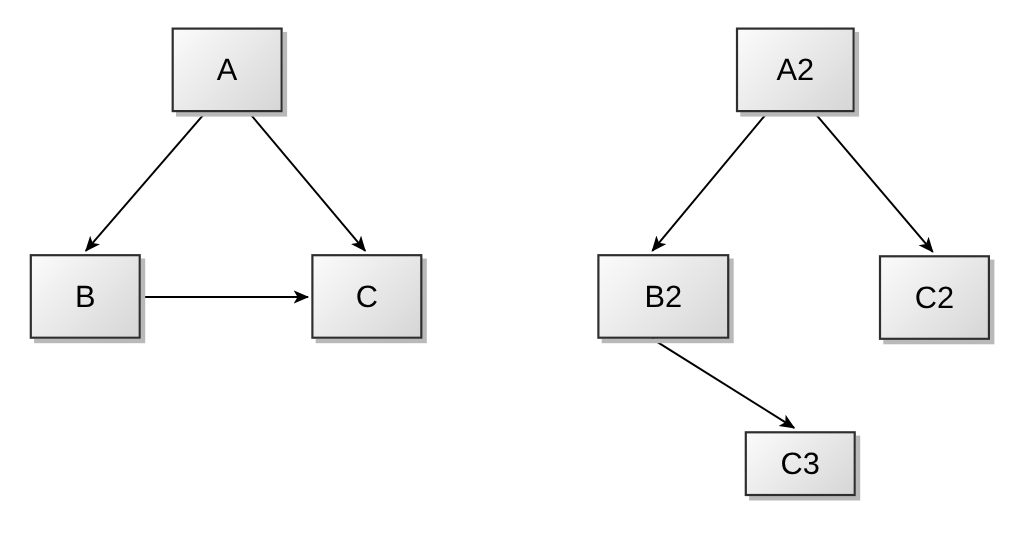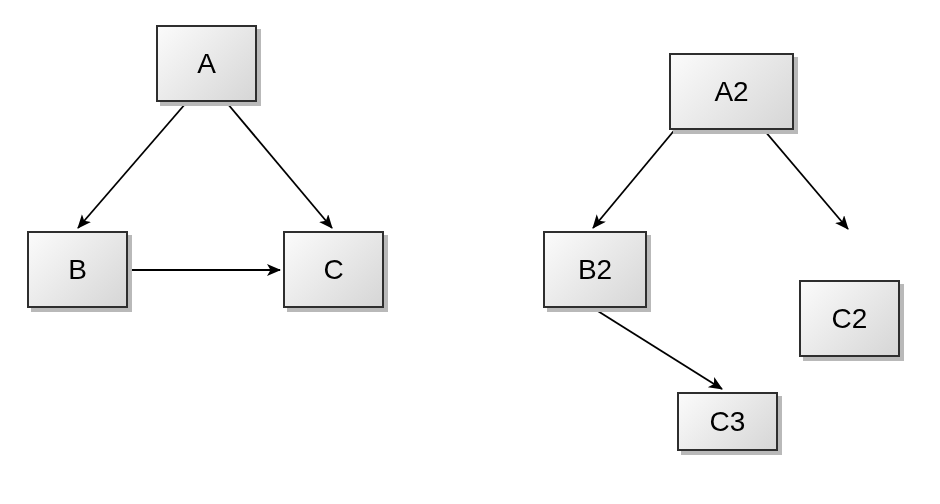--- a/index.html
+++ b/index.html
@@ -66,26 +66,26 @@
   <div>
       <div class="node" style="left: 156px; top: 25px; width: 101px; height: 77px;">
         <span style="color: rgb(0, 0, 0);">A</span>
       </div>
       <div class="node" style="left: 27px; top: 231px; width: 101px; height: 77px;">
         <span style="color: rgb(0, 0, 0);">B</span>
       </div>
       <div class="node" style="left: 283px; top: 231px; width: 101px; height: 77px;">
         <span style="color: rgb(0, 0, 0);">C</span>
       </div>
-      <div class="node" style="left: 669px; top: 25px; width: 125px; height: 77px; margin-top: 28px;">
+      <div class="node" style="left: 669px; top: 25px; width: 108px; height: 77px;">
         <span style="color: rgb(0, 0, 0);">A2</span>
       </div>
-      <div class="node" style="left: 543px; top: 231px; width: 104px; height: 77px;">
+      <div class="node" style="left: 543px; top: 231px; width: 120px; height: 77px;">
         <span style="color: rgb(0, 0, 0);">B2</span>
       </div>
-      <div class="node" style="left: 799px; top: 232px; width: 101px; height: 77px; margin-top: 48px;">
+      <div class="node" style="left: 799px; top: 232px; width: 101px; height: 77px;">
         <span style="color: rgb(0, 0, 0);">C2</span>
       </div>
       <div class="node" style="left: 677px; top: 392px; width: 101px; height: 59px;">
         <span style="color: rgb(0, 0, 0);">C3</span>
       </div>
     </div>
 </div>
 
 </body></html>

